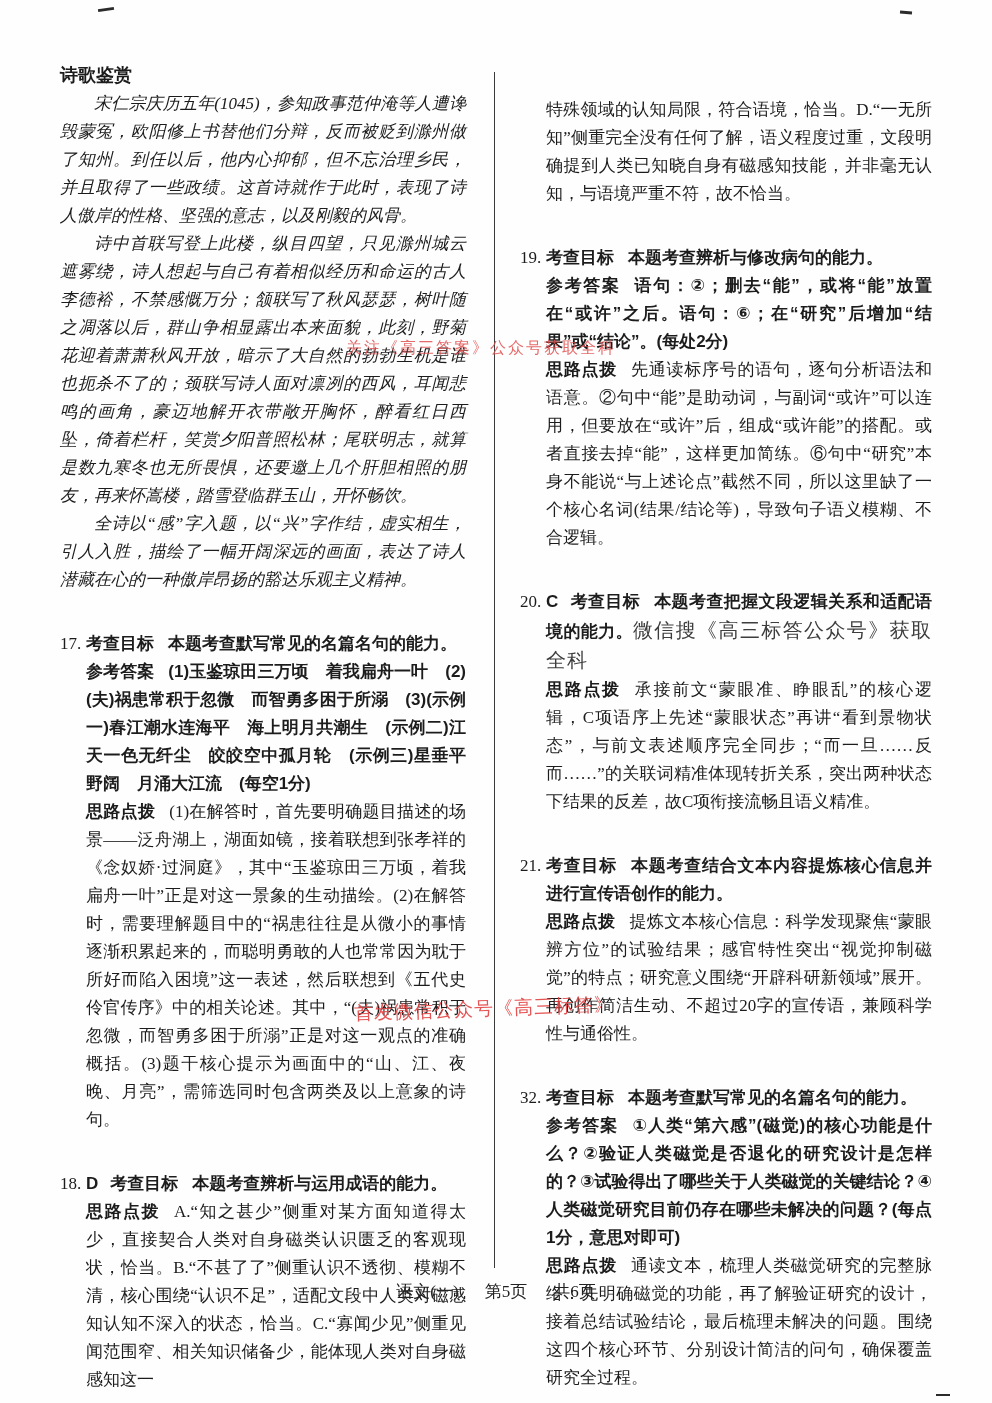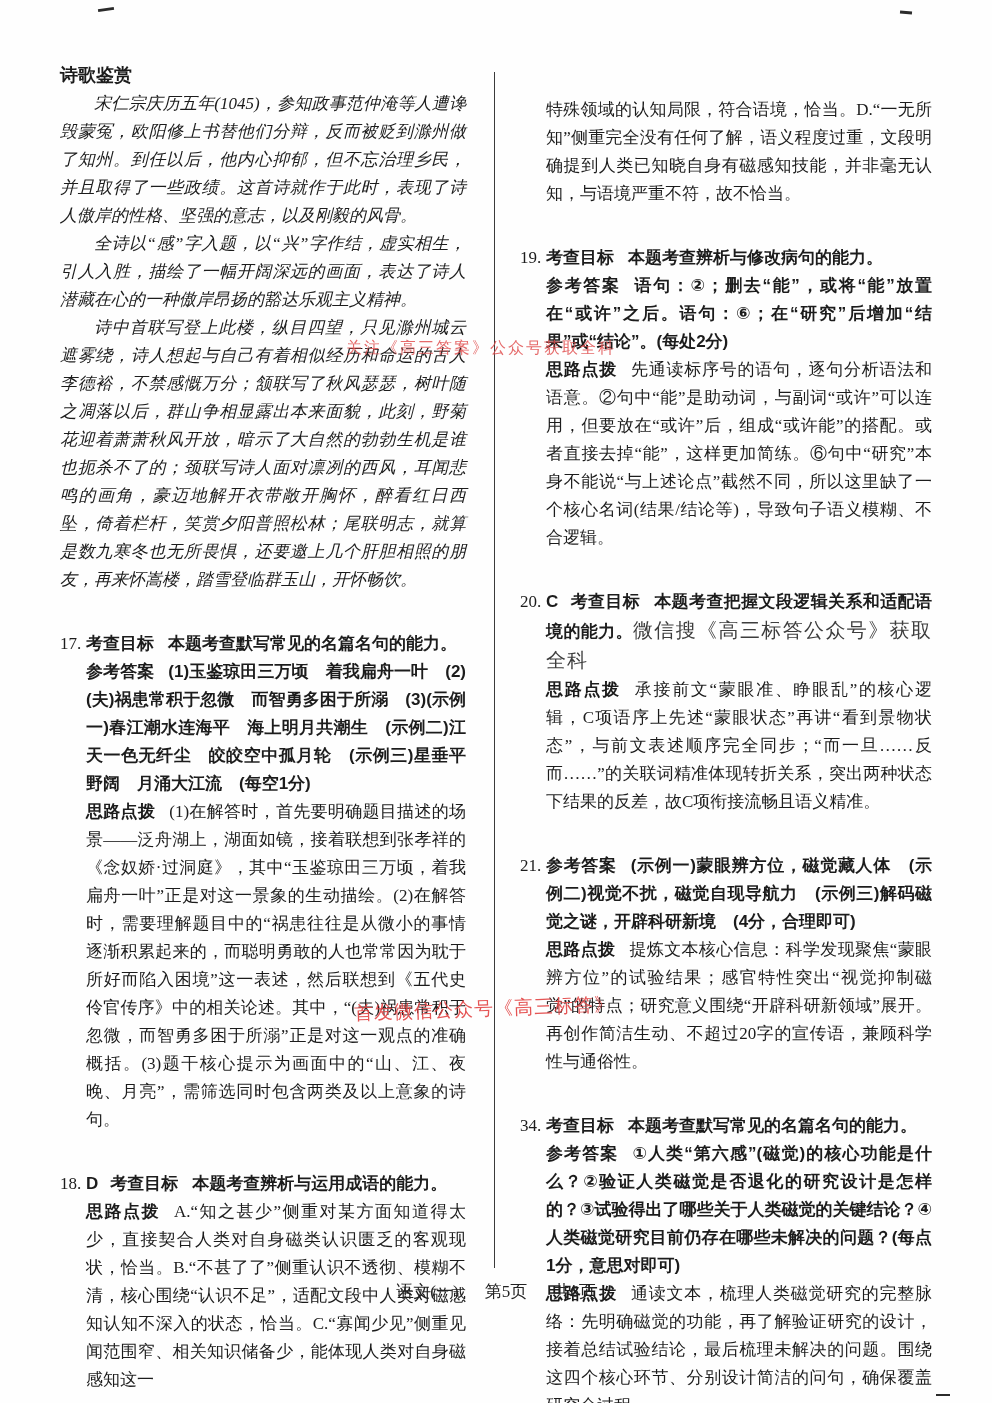--- a/index.html
+++ b/index.html
@@ -96,22 +96,22 @@
   <div class="artifact artifact-tl"></div>
   <div class="artifact artifact-tr"></div>
   <div class="artifact artifact-br"></div>
 
   <div class="divider"></div>
 
   <div class="col col-left">
     <h3 class="hd">诗歌鉴赏</h3>
 
     <p class="body-par kai-text">宋仁宗庆历五年(1045)，参知政事范仲淹等人遭谗毁蒙冤，欧阳修上书替他们分辩，反而被贬到滁州做了知州。到任以后，他内心抑郁，但不忘治理乡民，并且取得了一些政绩。这首诗就作于此时，表现了诗人傲岸的性格、坚强的意志，以及刚毅的风骨。</p>
+    <p class="body-par kai-text">诗中首联写登上此楼，纵目四望，只见滁州城云遮雾绕，诗人想起与自己有着相似经历和命运的古人李德裕，不禁感慨万分；颔联写了秋风瑟瑟，树叶随之凋落以后，群山争相显露出本来面貌，此刻，野菊花迎着萧萧秋风开放，暗示了大自然的勃勃生机是谁也扼杀不了的；颈联写诗人面对凛冽的西风，耳闻悲鸣的画角，豪迈地解开衣带敞开胸怀，醉看红日西坠，倚着栏杆，笑赏夕阳普照松林；尾联明志，就算是数九寒冬也无所畏惧，还要邀上几个肝胆相照的朋友，再来怀嵩楼，踏雪登临群玉山，开怀畅饮。</p>
     <p class="body-par kai-text">全诗以“感”字入题，以“兴”字作结，虚实相生，引人入胜，描绘了一幅开阔深远的画面，表达了诗人潜藏在心的一种傲岸昂扬的豁达乐观主义精神。</p>
-    <p class="body-par kai-text">诗中首联写登上此楼，纵目四望，只见滁州城云遮雾绕，诗人想起与自己有着相似经历和命运的古人李德裕，不禁感慨万分；颔联写了秋风瑟瑟，树叶随之凋落以后，群山争相显露出本来面貌，此刻，野菊花迎着萧萧秋风开放，暗示了大自然的勃勃生机是谁也扼杀不了的；颈联写诗人面对凛冽的西风，耳闻悲鸣的画角，豪迈地解开衣带敞开胸怀，醉看红日西坠，倚着栏杆，笑赏夕阳普照松林；尾联明志，就算是数九寒冬也无所畏惧，还要邀上几个肝胆相照的朋友，再来怀嵩楼，踏雪登临群玉山，开怀畅饮。</p>
 
     <div class="item">
       <span class="num">17.</span>
       <div class="sec sec-hei">
         <span class="lab">考查目标</span><span class="txt">本题考查默写常见的名篇名句的能力。</span>
       </div>
       <div class="sec sec-hei">
         <span class="lab">参考答案</span><span class="txt">(1)玉鉴琼田三万顷　着我扁舟一叶　(2)(夫)祸患常积于忽微　而智勇多困于所溺　(3)(示例一)春江潮水连海平　海上明月共潮生　(示例二)江天一色无纤尘　皎皎空中孤月轮　(示例三)星垂平野阔　月涌大江流　(每空1分)</span>
       </div>
       <div class="sec sec-kai">
@@ -154,29 +154,29 @@
         <span class="ans">C</span><span class="lab">考查目标</span><span class="txt">本题考查把握文段逻辑关系和适配语境的能力。</span><span class="wm-inline">微信搜《高三标答公众号》获取全科</span>
       </div>
       <div class="sec sec-kai">
         <span class="lab">思路点拨</span><span class="txt">承接前文“蒙眼准、睁眼乱”的核心逻辑，C项语序上先述“蒙眼状态”再讲“看到景物状态”，与前文表述顺序完全同步；“而一旦……反而……”的关联词精准体现转折关系，突出两种状态下结果的反差，故C项衔接流畅且语义精准。</span>
       </div>
     </div>
 
     <div class="item">
       <span class="num">21.</span>
       <div class="sec sec-hei">
-        <span class="lab">参考答案</span><span class="txt">(示例一)蒙眼辨方位，磁觉藏人体　(示例二)视觉不扰，磁觉自现导航力　(示例三)解码磁觉之谜，开辟科研新境　(4分，合理即可)</span>
+        <span class="lab">考查目标</span><span class="txt">本题考查结合文本内容提炼核心信息并进行宣传语创作的能力。</span>
       </div>
       <div class="sec sec-kai">
         <span class="lab">思路点拨</span><span class="txt">提炼文本核心信息：科学发现聚焦“蒙眼辨方位”的试验结果；感官特性突出“视觉抑制磁觉”的特点；研究意义围绕“开辟科研新领域”展开。再创作简洁生动、不超过20字的宣传语，兼顾科学性与通俗性。</span>
       </div>
     </div>
 
     <div class="item">
-      <span class="num">34.</span>
+      <span class="num">32.</span>
       <div class="sec sec-hei">
         <span class="lab">考查目标</span><span class="txt">本题考查默写常见的名篇名句的能力。</span>
       </div>
       <div class="sec sec-hei">
         <span class="lab">参考答案</span><span class="txt">①人类“第六感”(磁觉)的核心功能是什么？②验证人类磁觉是否退化的研究设计是怎样的？③试验得出了哪些关于人类磁觉的关键结论？④人类磁觉研究目前仍存在哪些未解决的问题？(每点1分，意思对即可)</span>
       </div>
       <div class="sec sec-kai">
         <span class="lab">思路点拨</span><span class="txt">通读文本，梳理人类磁觉研究的完整脉络：先明确磁觉的功能，再了解验证研究的设计，接着总结试验结论，最后梳理未解决的问题。围绕这四个核心环节、分别设计简洁的问句，确保覆盖研究全过程。</span>
       </div>
     </div>

